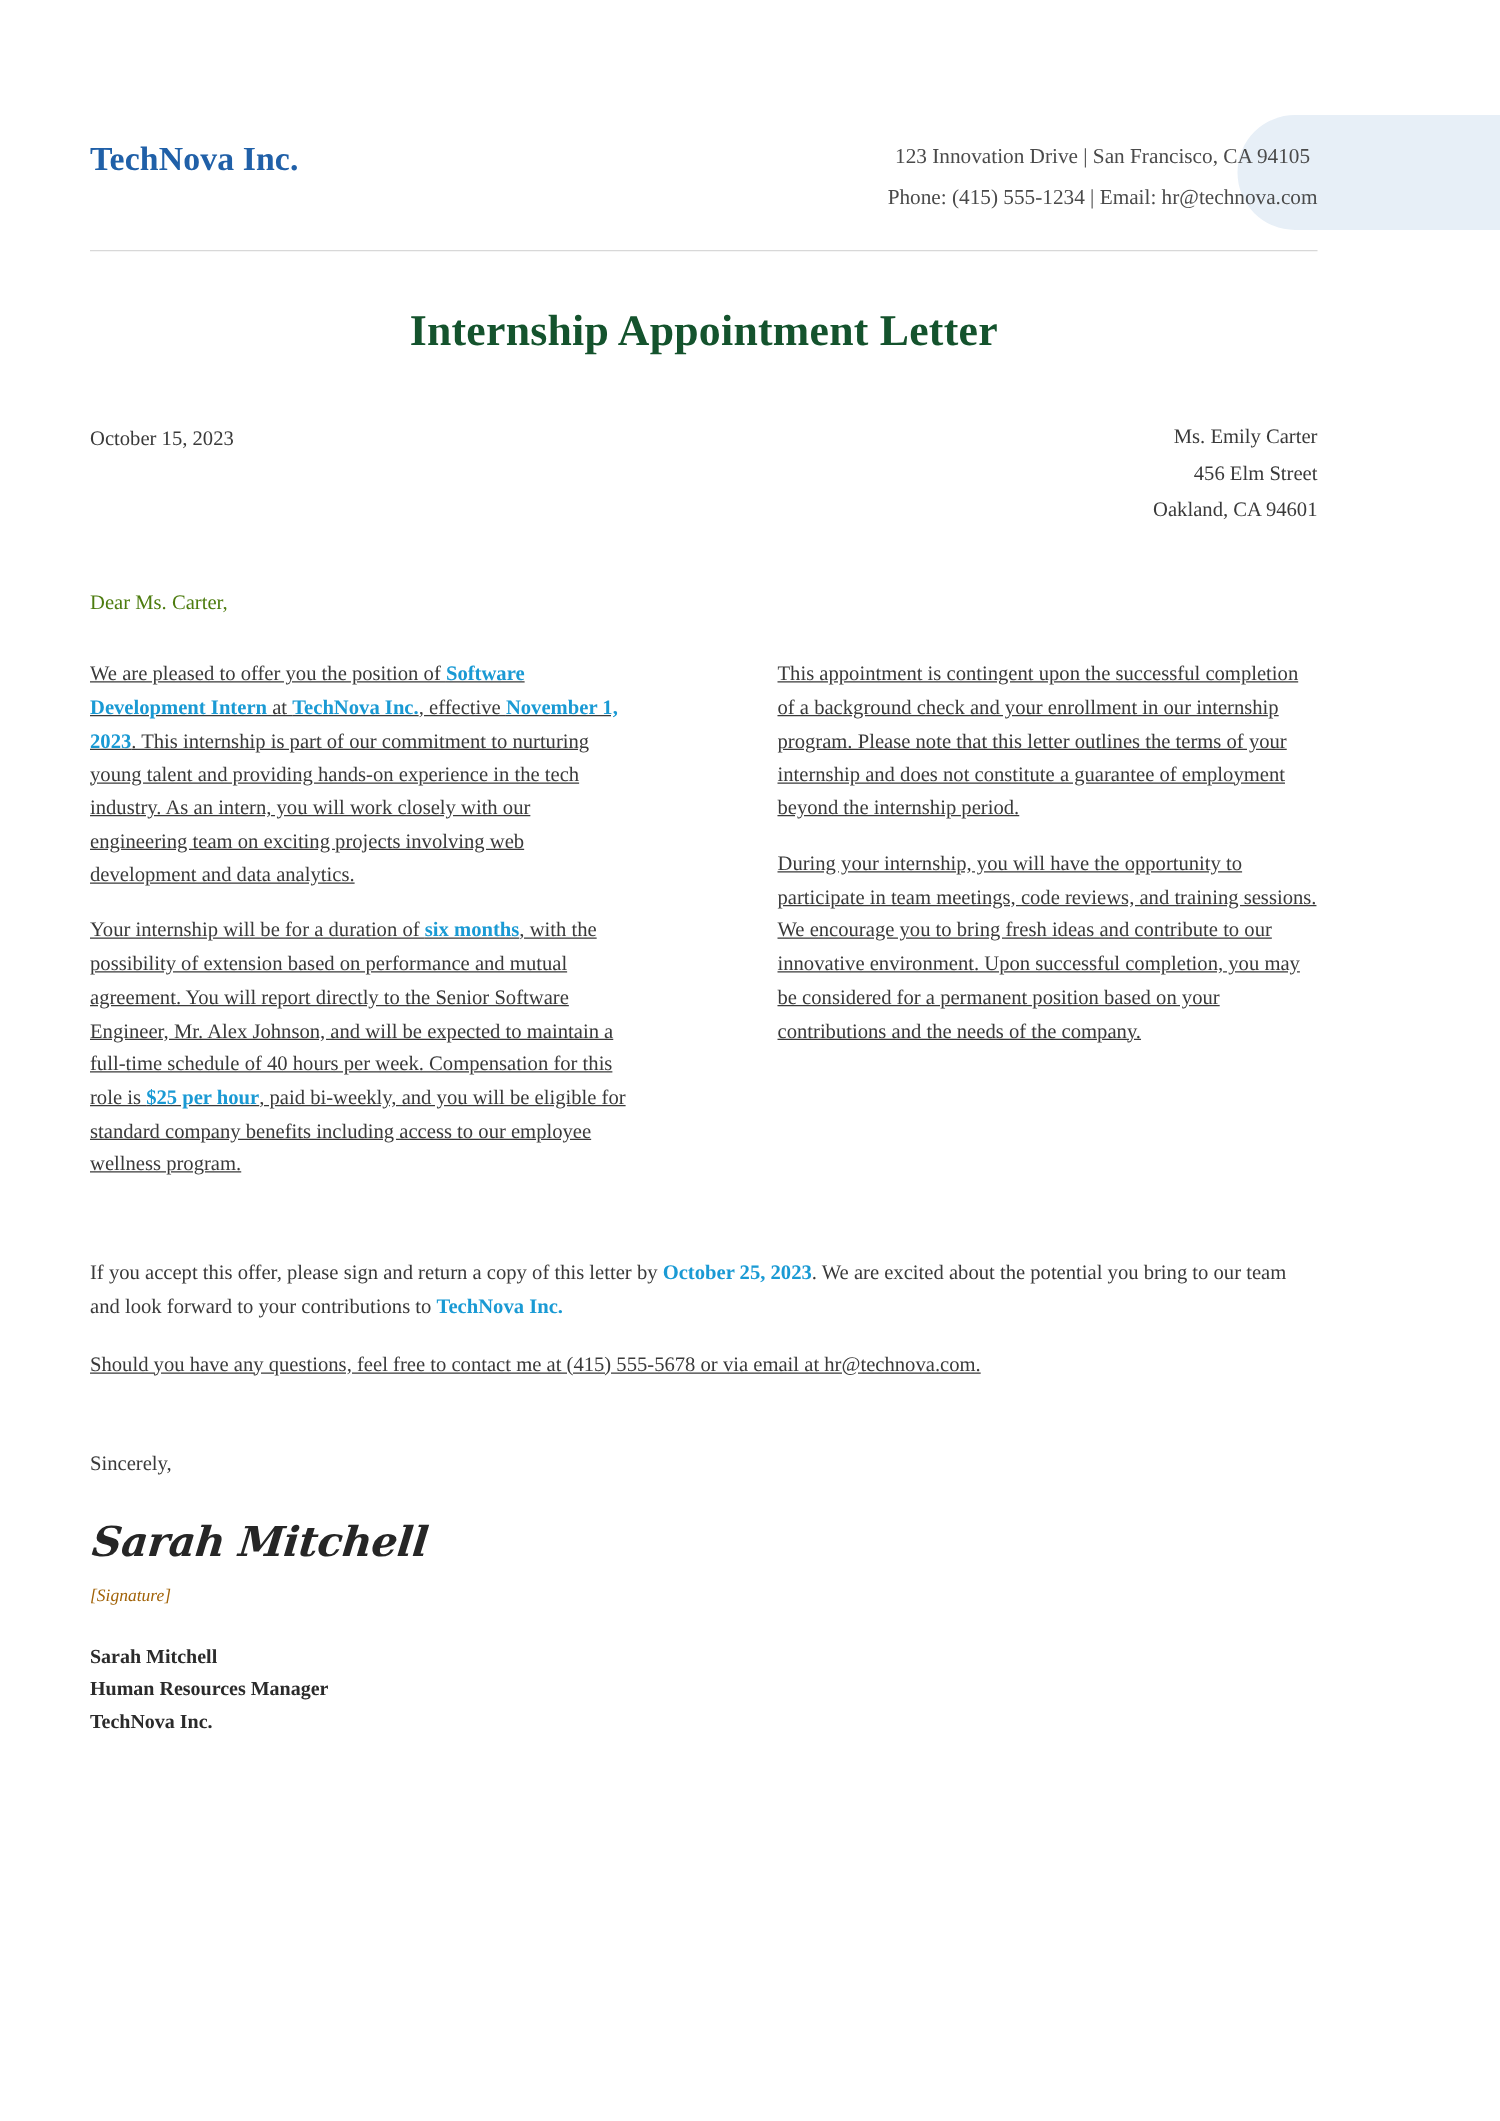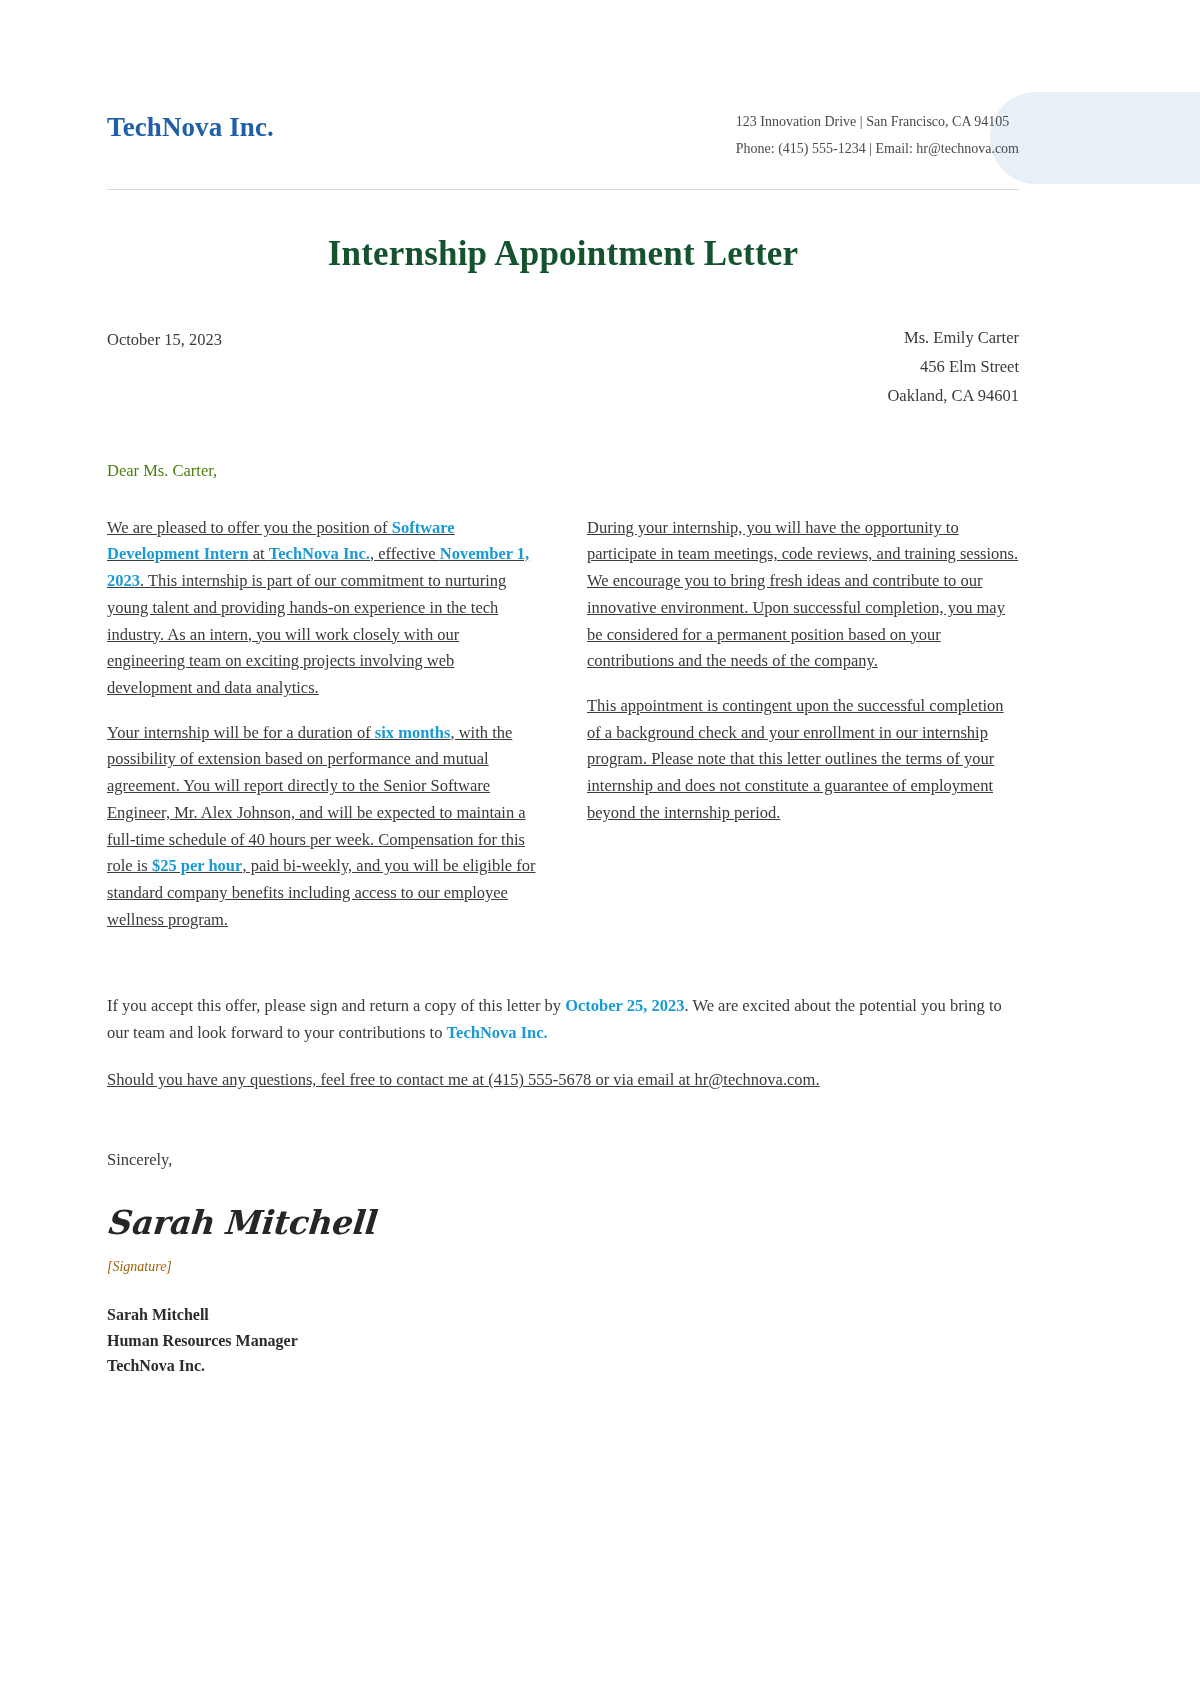--- a/index.html
+++ b/index.html
@@ -28,21 +28,21 @@
     height: 92px;
     background: #e7eff7;
     border-radius: 46px 0 0 46px;
     z-index: 0;
   }
 
   
   .page {
     position: relative;
     z-index: 2;
-    padding: 0 107px;
+    padding: 0 72px;
     width: 1126px;
   }
 
   
   .letterhead {
     display: flex;
     align-items: flex-start;
     justify-content: space-between;
     padding-top: 108px;
     position: relative;
@@ -51,22 +51,22 @@
   .company-name {
     font-size: 27px;
     font-weight: bold;
     color: #2060a8;
     letter-spacing: 0.1px;
     line-height: 1;
     padding-top: 6px;
   }
 
   .contact-block {
-    text-align: left;
-    font-size: 14px;
+    text-align: center;
+    font-size: 17px;
     line-height: 1.95;
     color: #4a4a4a;
     position: relative;
     z-index: 3;
   }
 
   .header-rule {
     margin-top: 26px;
     border: 0;
     border-top: 1px solid #d8d8d8;
@@ -214,22 +214,22 @@
   
   <div class="body-columns">
 
     <div class="col">
       <p><span>We are pleased to offer you the position of </span><span class="hl">Software Development Intern</span><span> at </span><span class="hl">TechNova Inc.</span><span>, effective </span><span class="hl">November 1, 2023</span><span>. This internship is part of our commitment to nurturing young talent and providing hands-on experience in the tech industry. As an intern, you will work closely with our engineering team on exciting projects involving web development and data analytics.</span></p>
 
       <p><span>Your internship will be for a duration of </span><span class="hl">six months</span><span>, with the possibility of extension based on performance and mutual agreement. You will report directly to the Senior Software Engineer, Mr. Alex Johnson, and will be expected to maintain a full-time schedule of 40 hours per week. Compensation for this role is </span><span class="hl">$25 per hour</span><span>, paid bi-weekly, and you will be eligible for standard company benefits including access to our employee wellness program.</span></p>
     </div>
 
     <div class="col">
+      <p>This appointment is contingent upon the successful completion of a background check and your enrollment in our internship program. Please note that this letter outlines the terms of your internship and does not constitute a guarantee of employment beyond the internship period.</p>
       <p>During your internship, you will have the opportunity to participate in team meetings, code reviews, and training sessions. We encourage you to bring fresh ideas and contribute to our innovative environment. Upon successful completion, you may be considered for a permanent position based on your contributions and the needs of the company.</p>
-      <p>This appointment is contingent upon the successful completion of a background check and your enrollment in our internship program. Please note that this letter outlines the terms of your internship and does not constitute a guarantee of employment beyond the internship period.</p>
     </div>
 
   </div>
 
   
   <div class="closing-block">
     <p><span>If you accept this offer, please sign and return a copy of this letter by </span><span class="hl">October 25, 2023</span><span>. We are excited about the potential you bring to our team and look forward to your contributions to </span><span class="hl">TechNova Inc.</span><span></span></p>
     <p>Should you have any questions, feel free to contact me at (415) 555-5678 or via email at hr@technova.com.</p>
   </div>
 

